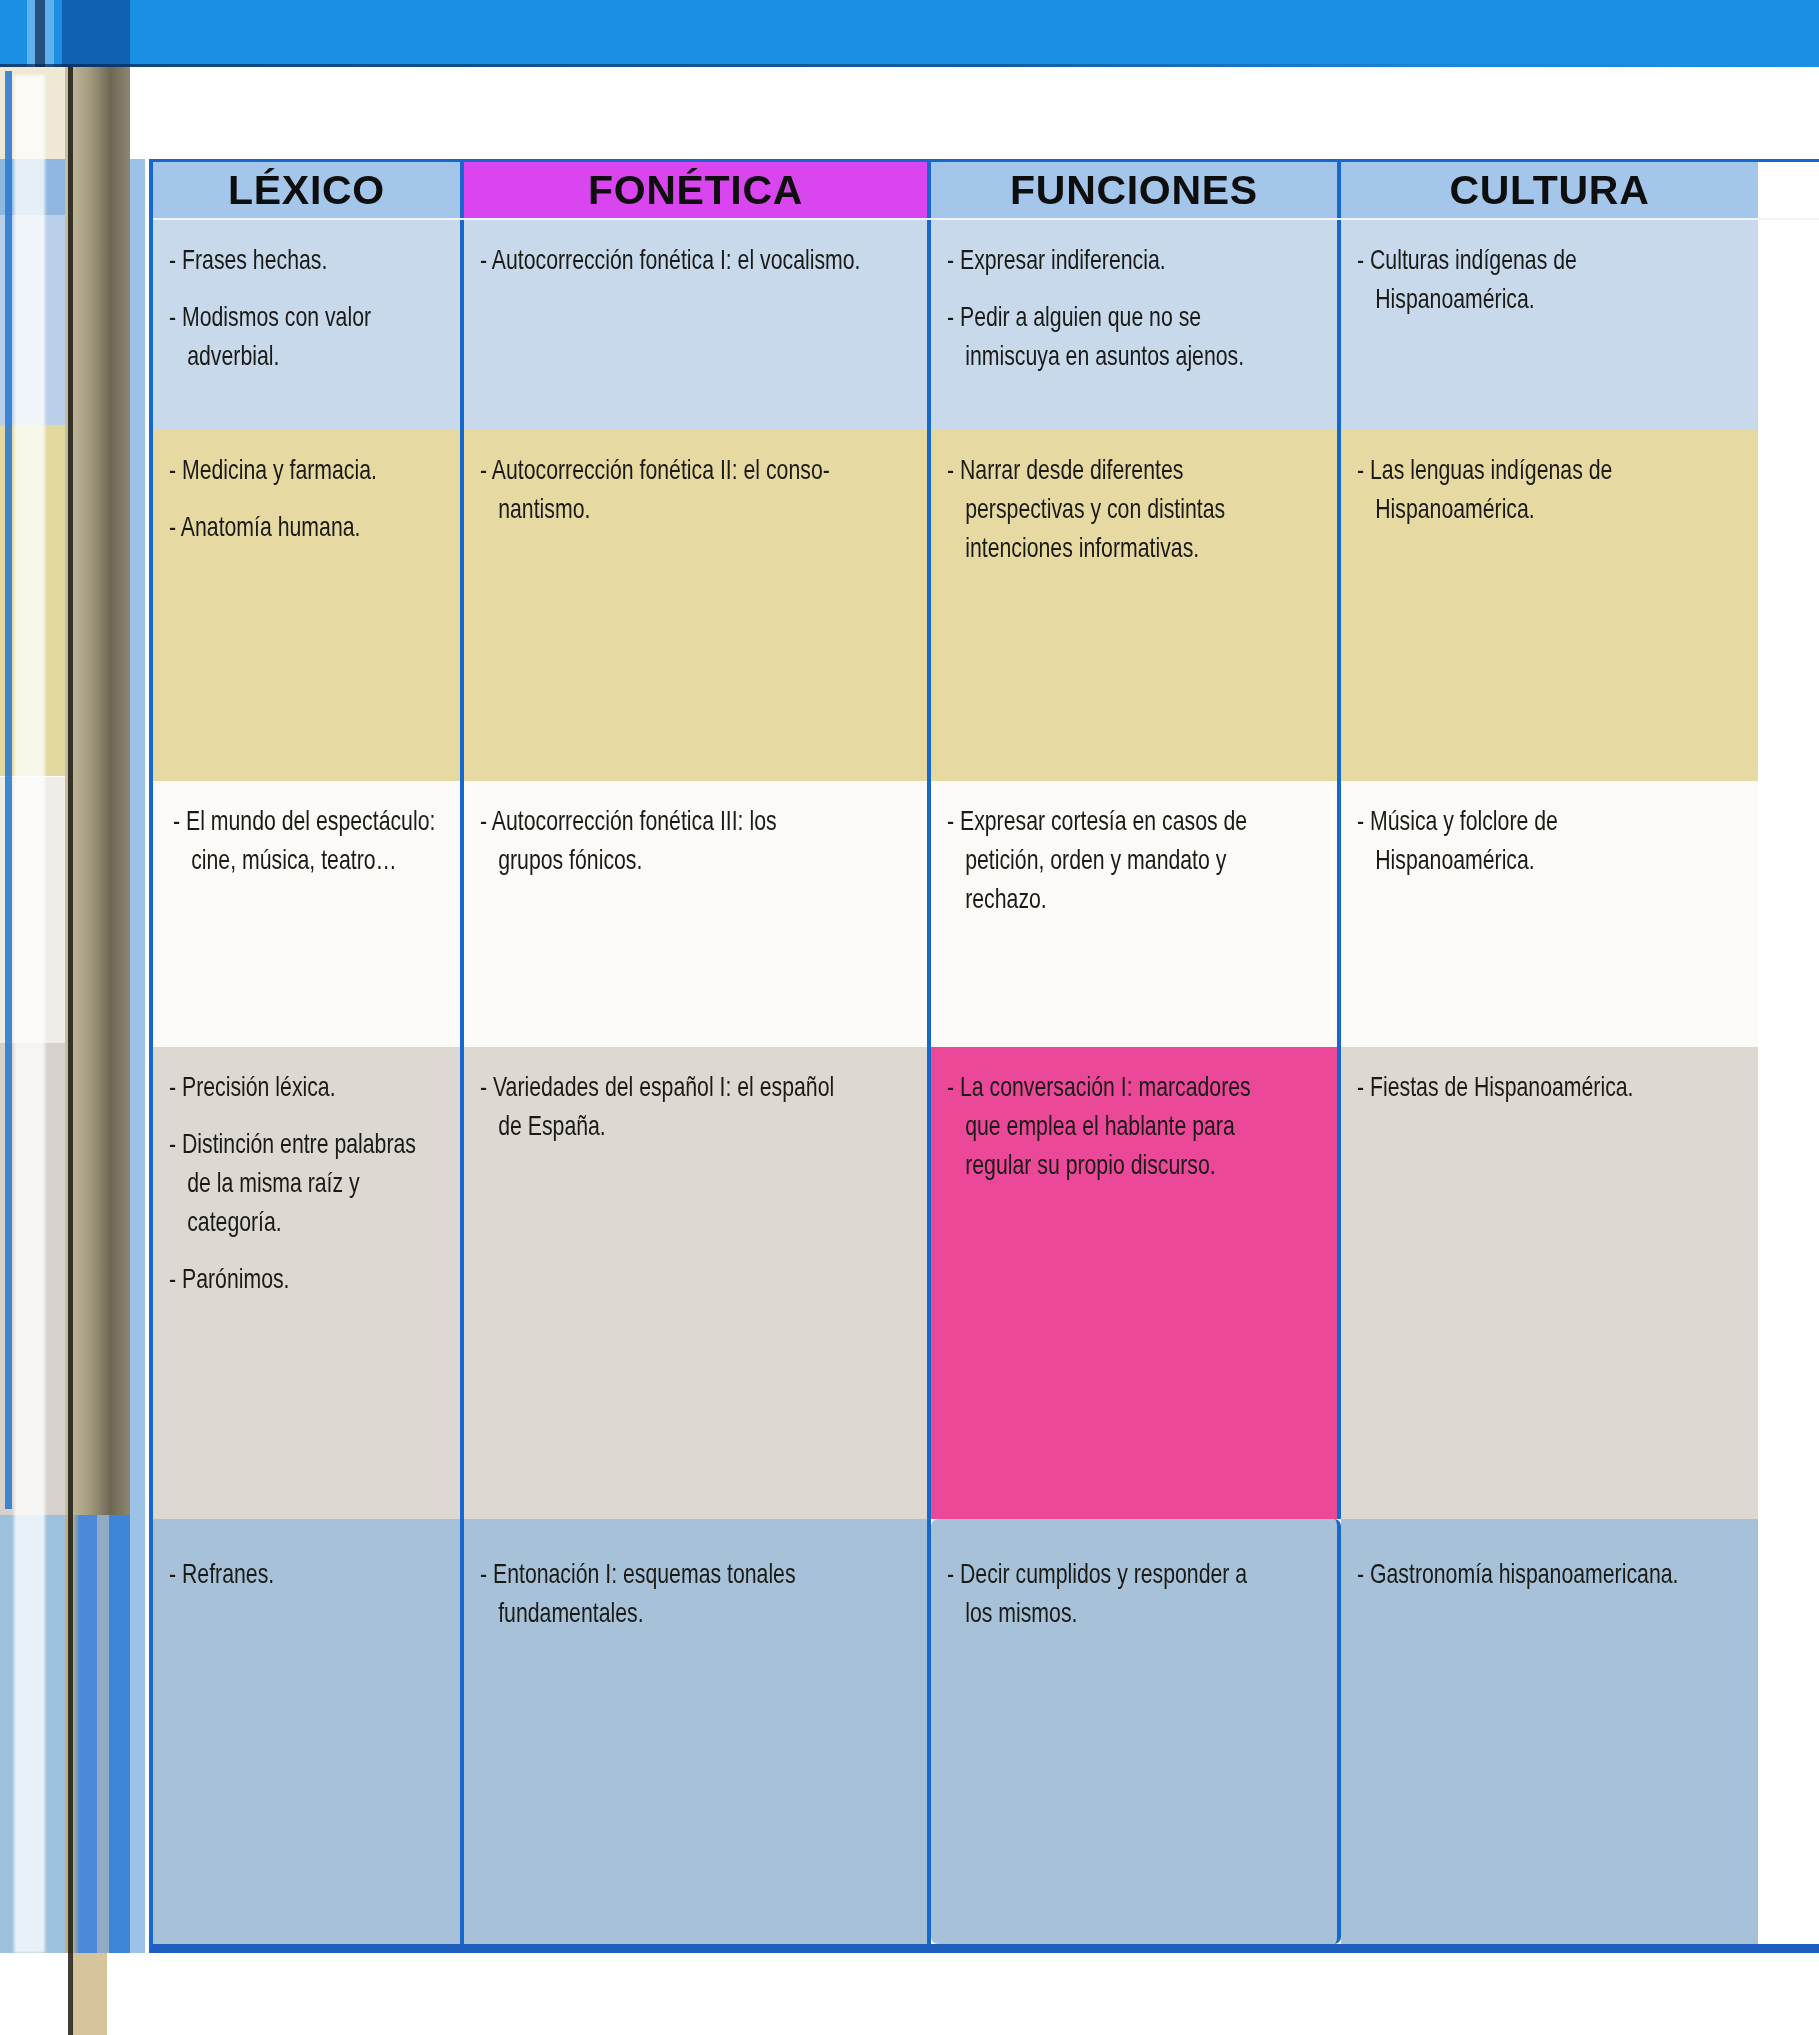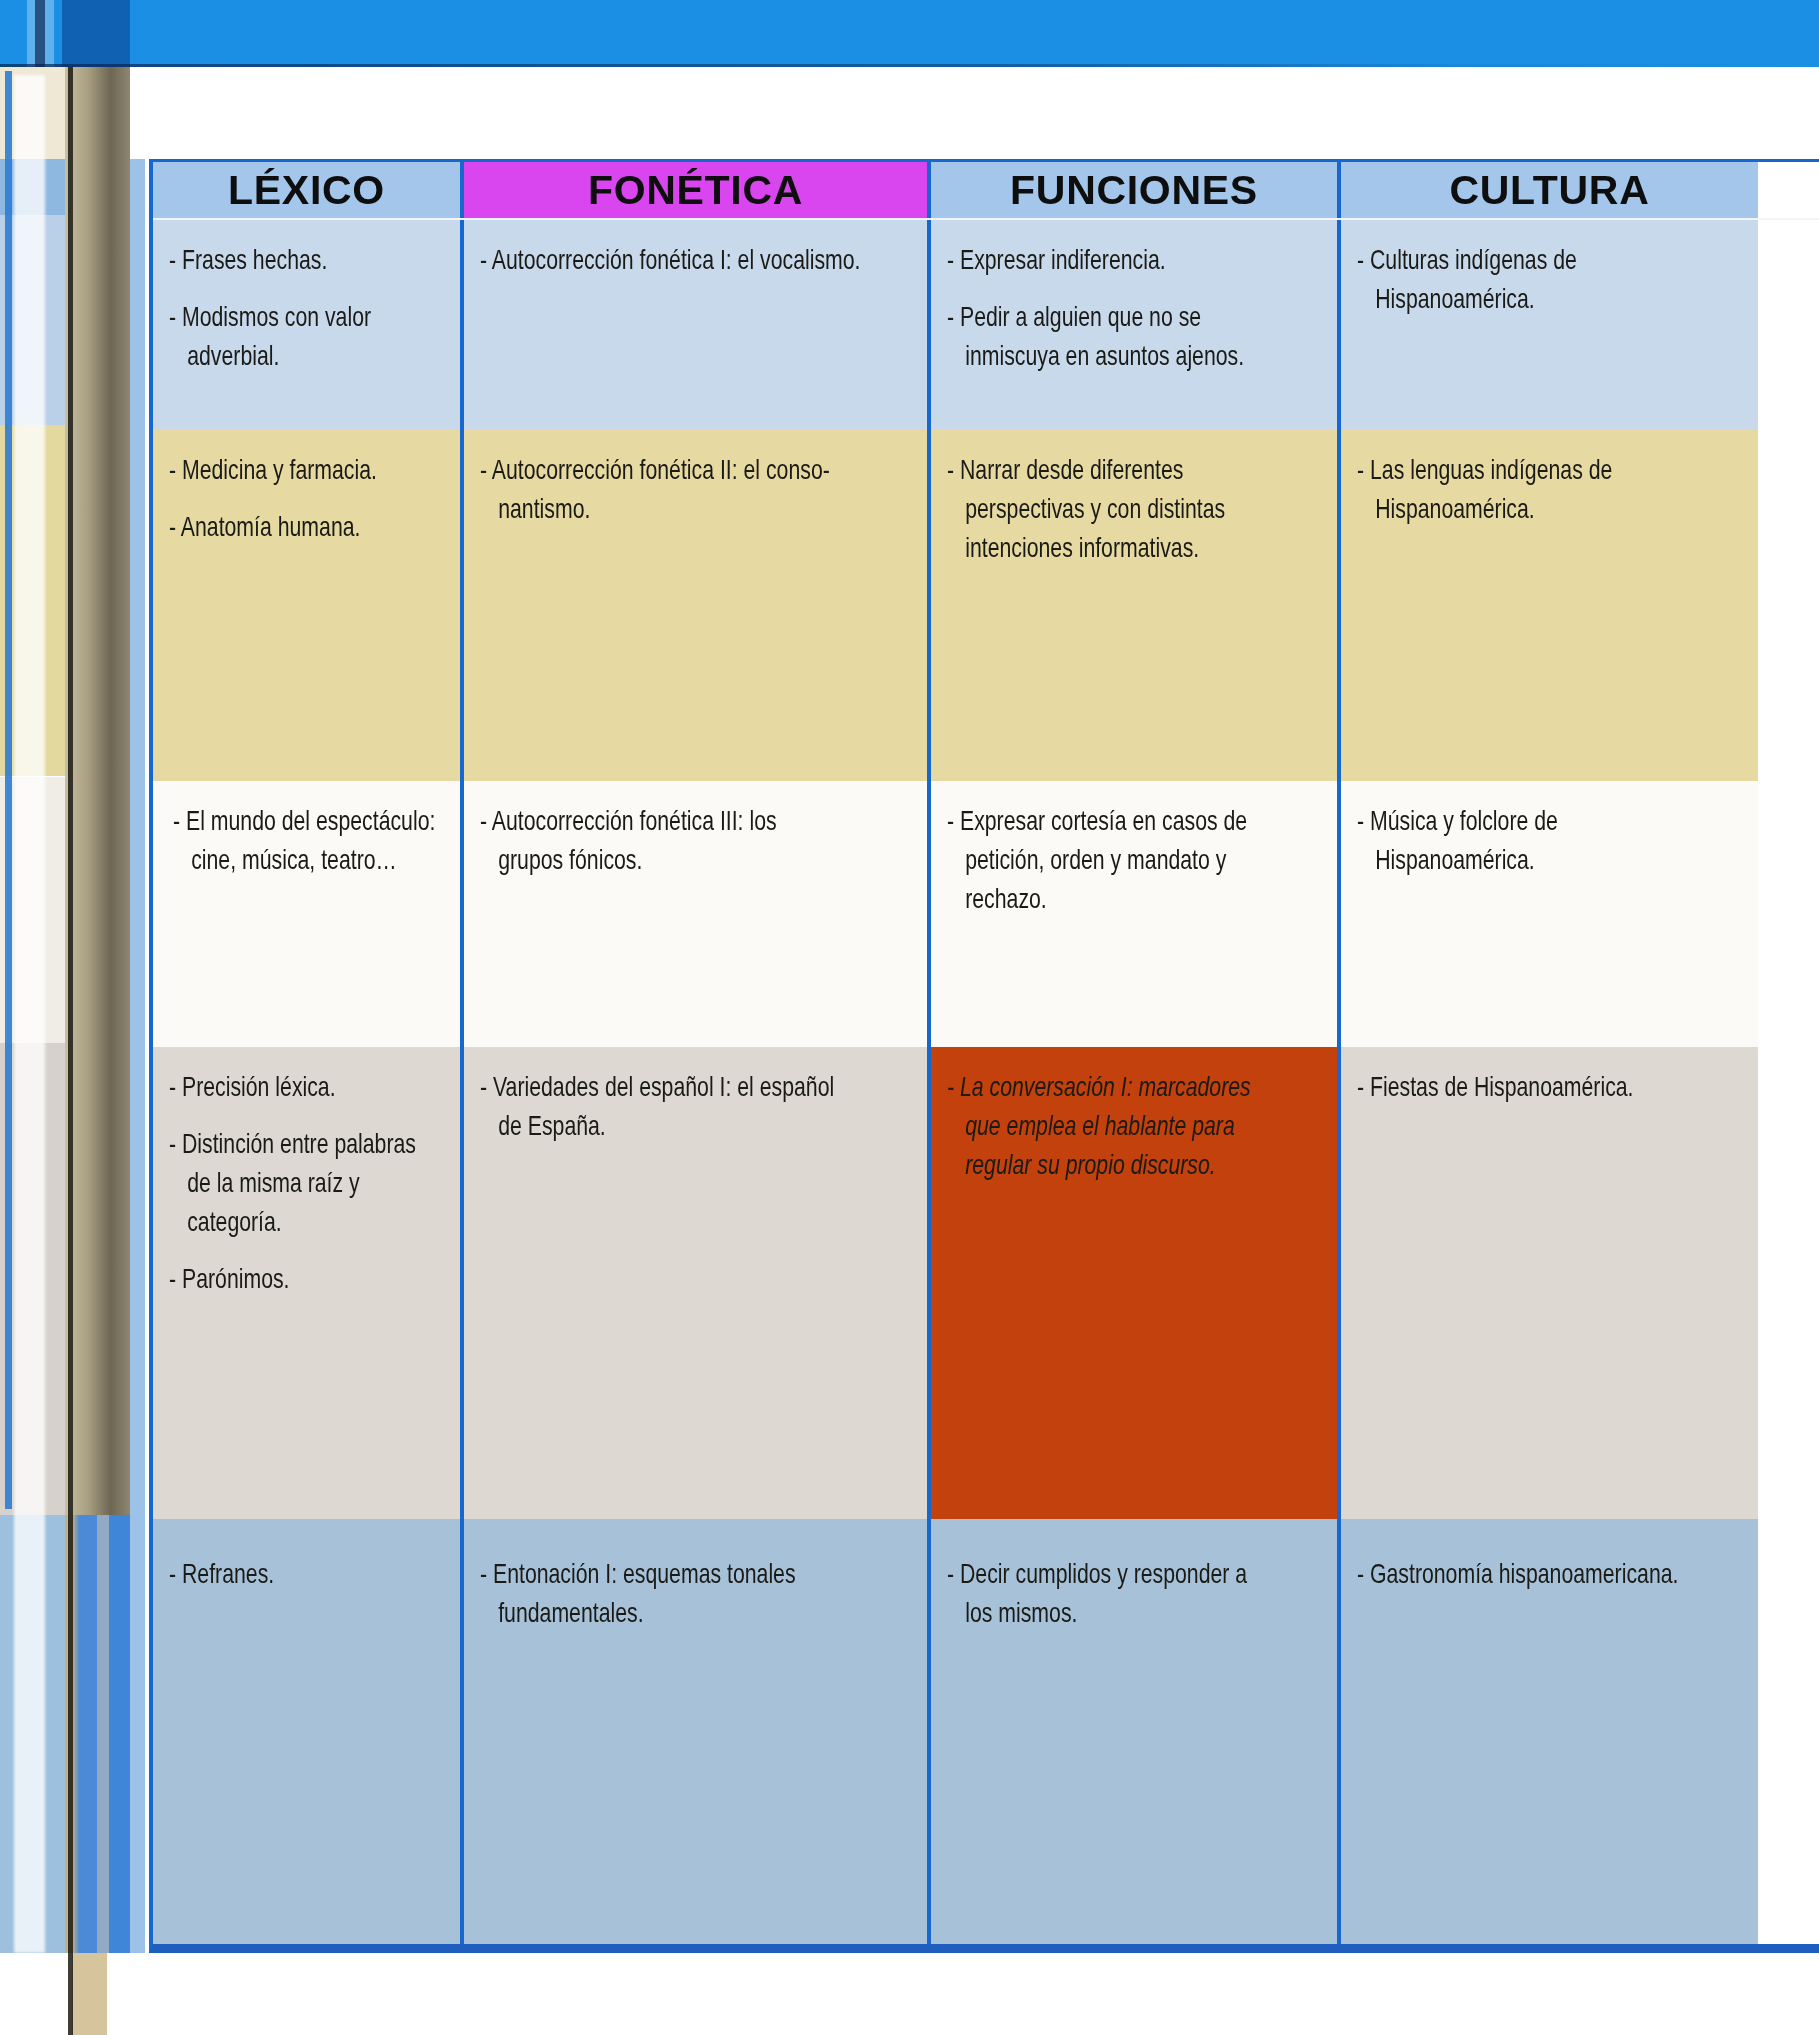--- a/index.html
+++ b/index.html
@@ -180,21 +180,21 @@
 categoría.</div>
             <div class="bullet">- Parónimos.</div>
           </div>
         </div>
         <div class="cell" style="background: rgb(221, 216, 210);">
           <div class="ctext">
             <div class="bullet">- Variedades del español I: el español
 de España.</div>
           </div>
         </div>
-        <div class="cell" style="background: #c2410c; font-style: italic;">
+        <div class="cell" style="background: #ec4899;">
           <div class="ctext">
             <div class="bullet">- La conversación I: marcadores
 que emplea el hablante para
 regular su propio discurso.</div>
           </div>
         </div>
         <div class="cell" style="background: rgb(221, 216, 210);">
           <div class="ctext">
             <div class="bullet">- Fiestas de Hispanoamérica.</div>
           </div>
@@ -205,21 +205,21 @@
           <div class="ctext">
             <div class="bullet">- Refranes.</div>
           </div>
         </div>
         <div class="cell" style="background: rgb(167, 194, 216);">
           <div class="ctext">
             <div class="bullet">- Entonación I: esquemas tonales
 fundamentales.</div>
           </div>
         </div>
-        <div class="cell" style="background: rgb(167, 194, 216);">
+        <div class="cell" style="background: rgb(167, 194, 216); border-radius: 7px;">
           <div class="ctext">
             <div class="bullet">- Decir cumplidos y responder a
 los mismos.</div>
           </div>
         </div>
         <div class="cell" style="background: rgb(167, 194, 216);">
           <div class="ctext">
             <div class="bullet">- Gastronomía hispanoamericana.</div>
           </div>
         </div>

